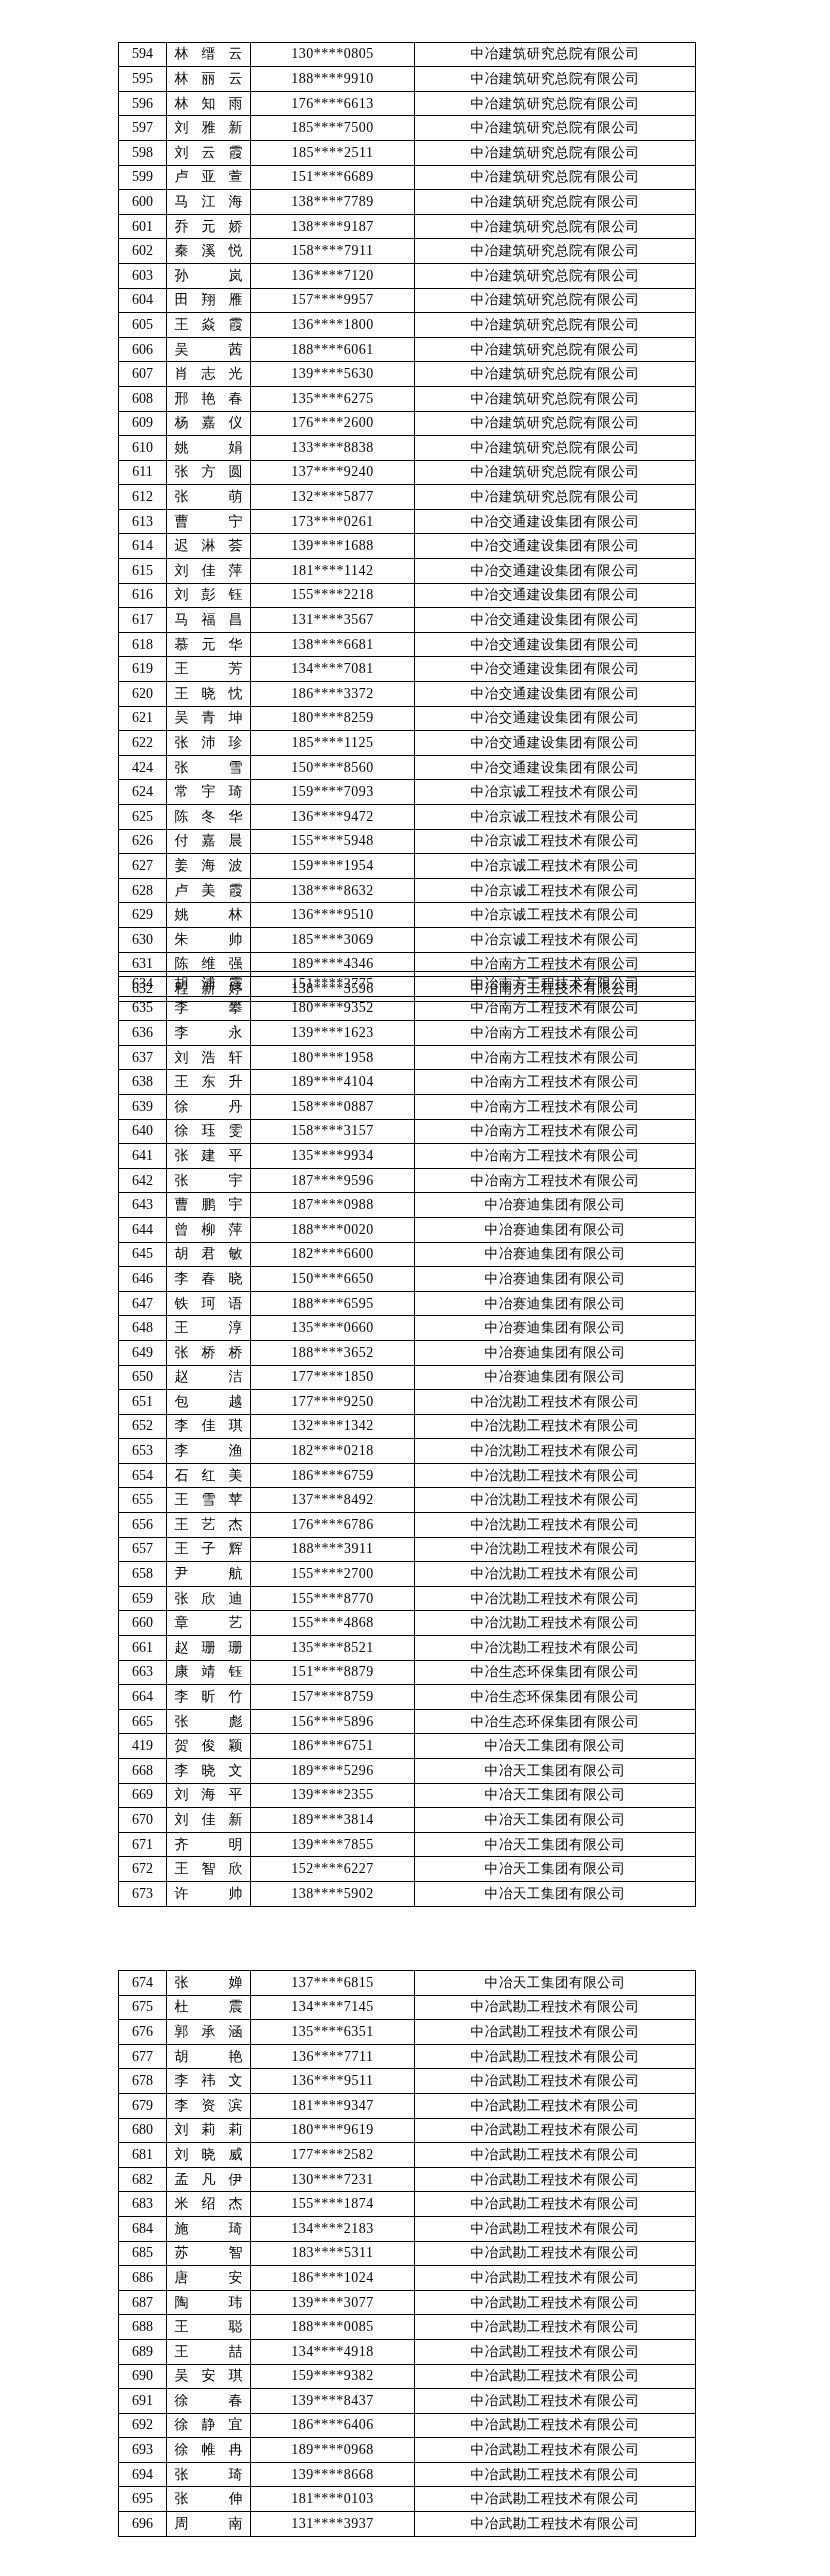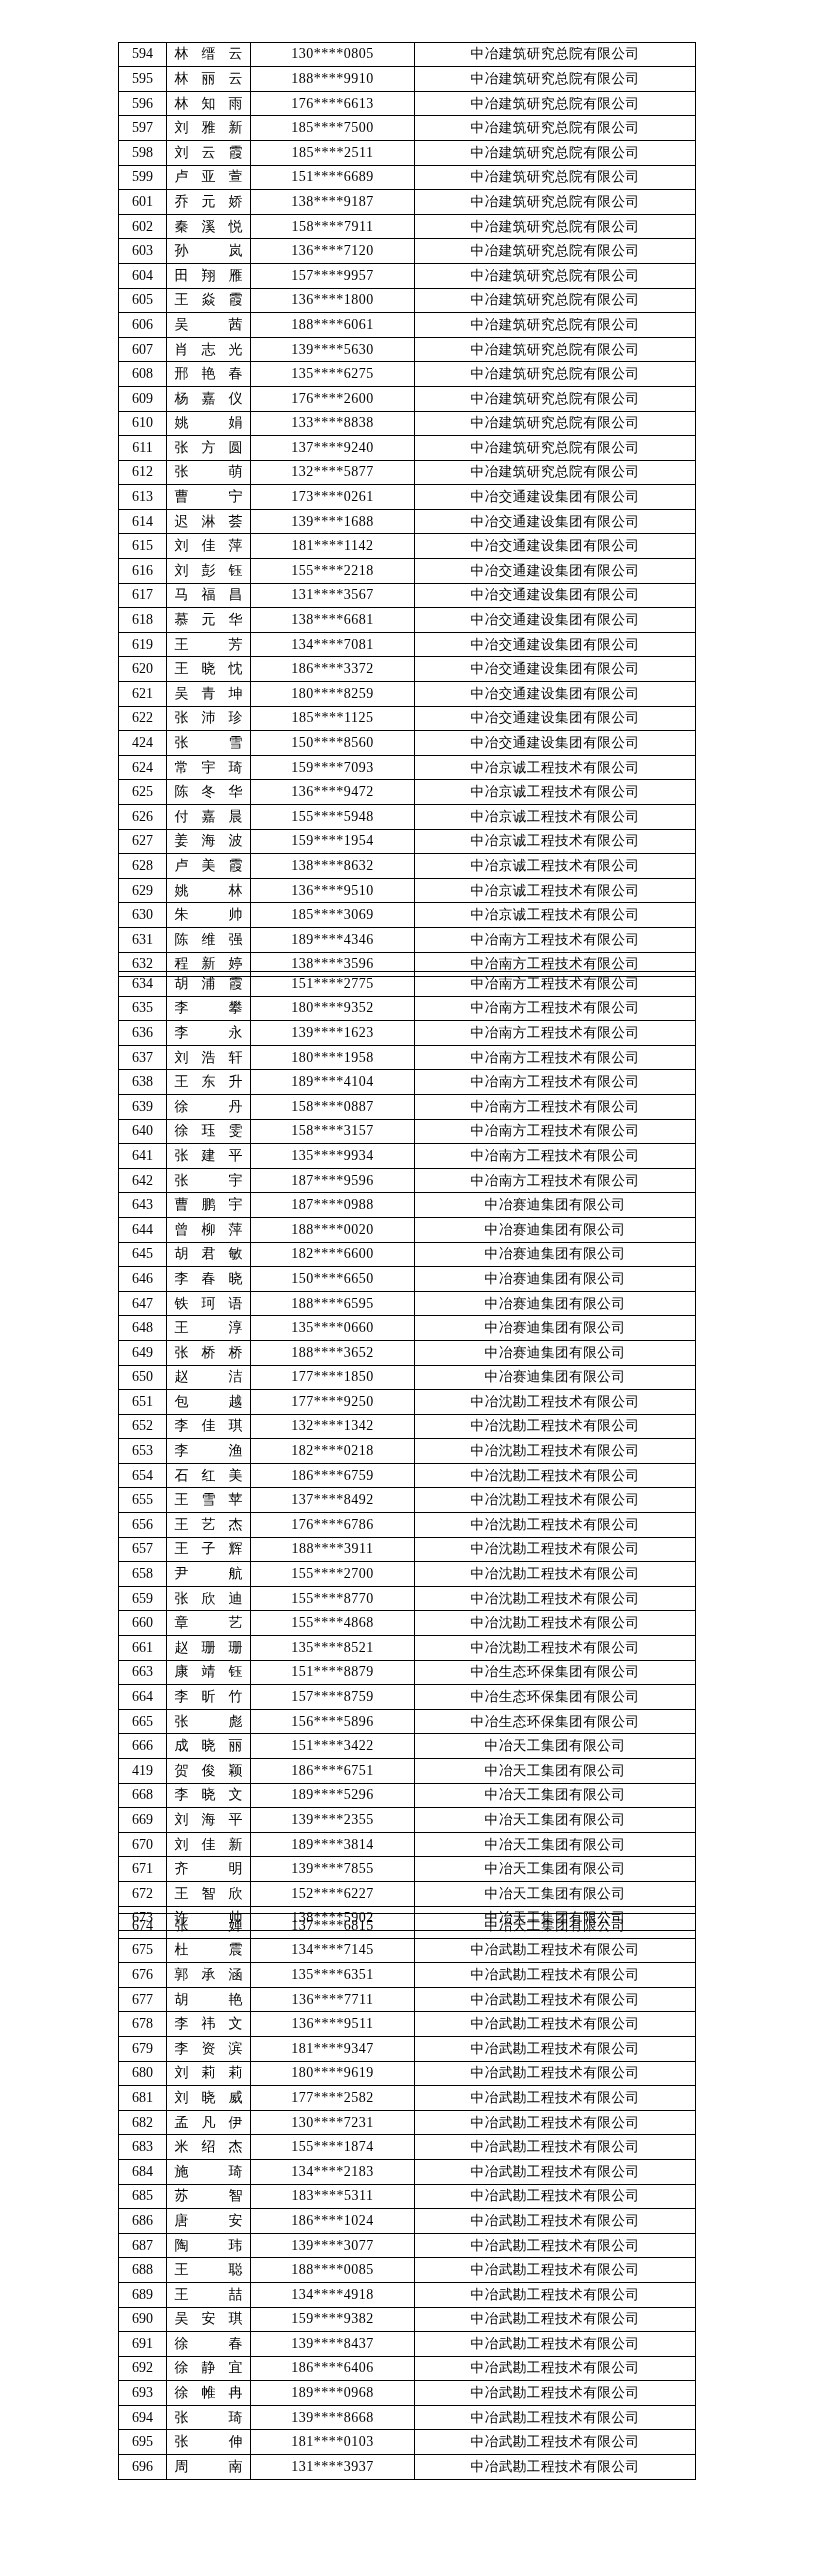--- a/index.html
+++ b/index.html
@@ -8,21 +8,21 @@
     font-family:"Liberation Serif","DejaVu Serif",serif;
   }
   .page{position:relative;width:831px;height:2576px;background:#ffffff;overflow:hidden;}
   table.roster{
     position:absolute;left:118px;width:576px;
     border-collapse:collapse;table-layout:fixed;
     border:1px solid #000;
   }
   table.roster.sec1{top:1.6px;margin-top:40px;}
   table.roster.sec2{top:971px;border-radius:29px;}
-  table.roster.sec3{top:1913px;}
+  table.roster.sec3{top:1970px;}
   td{
     border:0.5px solid #000;height:23.6px;padding:0;
     vertical-align:middle;overflow:hidden;white-space:nowrap;
   }
   td.row-number-cell{text-align:center;font-size:14px;}
   td.phone-cell{text-align:center;font-size:14px;letter-spacing:0.5px;}
   td.name-cell{font-size:14px;}
   .name-inner{width:68px;margin:0 auto;display:flex;justify-content:space-between;}
   td.company-cell{text-align:center;font-size:13.6px;letter-spacing:0.5px;}
 </style>
@@ -104,20 +104,32 @@
             <div class="name-inner">
               <span>卢</span>
               <span>亚</span>
               <span>萱</span>
             </div>
           </td>
           <td class="phone-cell">151****6689</td>
           <td class="company-cell">中冶建筑研究总院有限公司</td>
         </tr>
         <tr>
+          <td class="row-number-cell">600</td>
+          <td class="name-cell">
+            <div class="name-inner">
+              <span>马</span>
+              <span>江</span>
+              <span>海</span>
+            </div>
+          </td>
+          <td class="phone-cell">138****7789</td>
+          <td class="company-cell">中冶建筑研究总院有限公司</td>
+        </tr>
+        <tr>
           <td class="row-number-cell">601</td>
           <td class="name-cell">
             <div class="name-inner">
               <span>乔</span>
               <span>元</span>
               <span>娇</span>
             </div>
           </td>
           <td class="phone-cell">138****9187</td>
           <td class="company-cell">中冶建筑研究总院有限公司</td>
@@ -850,32 +862,20 @@
           <td class="name-cell">
             <div class="name-inner">
               <span>张</span>
               <span>彪</span>
             </div>
           </td>
           <td class="phone-cell">156****5896</td>
           <td class="company-cell">中冶生态环保集团有限公司</td>
         </tr>
         <tr>
-          <td class="row-number-cell">666</td>
-          <td class="name-cell">
-            <div class="name-inner">
-              <span>成</span>
-              <span>晓</span>
-              <span>丽</span>
-            </div>
-          </td>
-          <td class="phone-cell">151****3422</td>
-          <td class="company-cell">中冶天工集团有限公司</td>
-        </tr>
-        <tr>
           <td class="row-number-cell">419</td>
           <td class="name-cell">
             <div class="name-inner">
               <span>贺</span>
               <span>俊</span>
               <span>颖</span>
             </div>
           </td>
           <td class="phone-cell">186****6751</td>
           <td class="company-cell">中冶天工集团有限公司</td>

